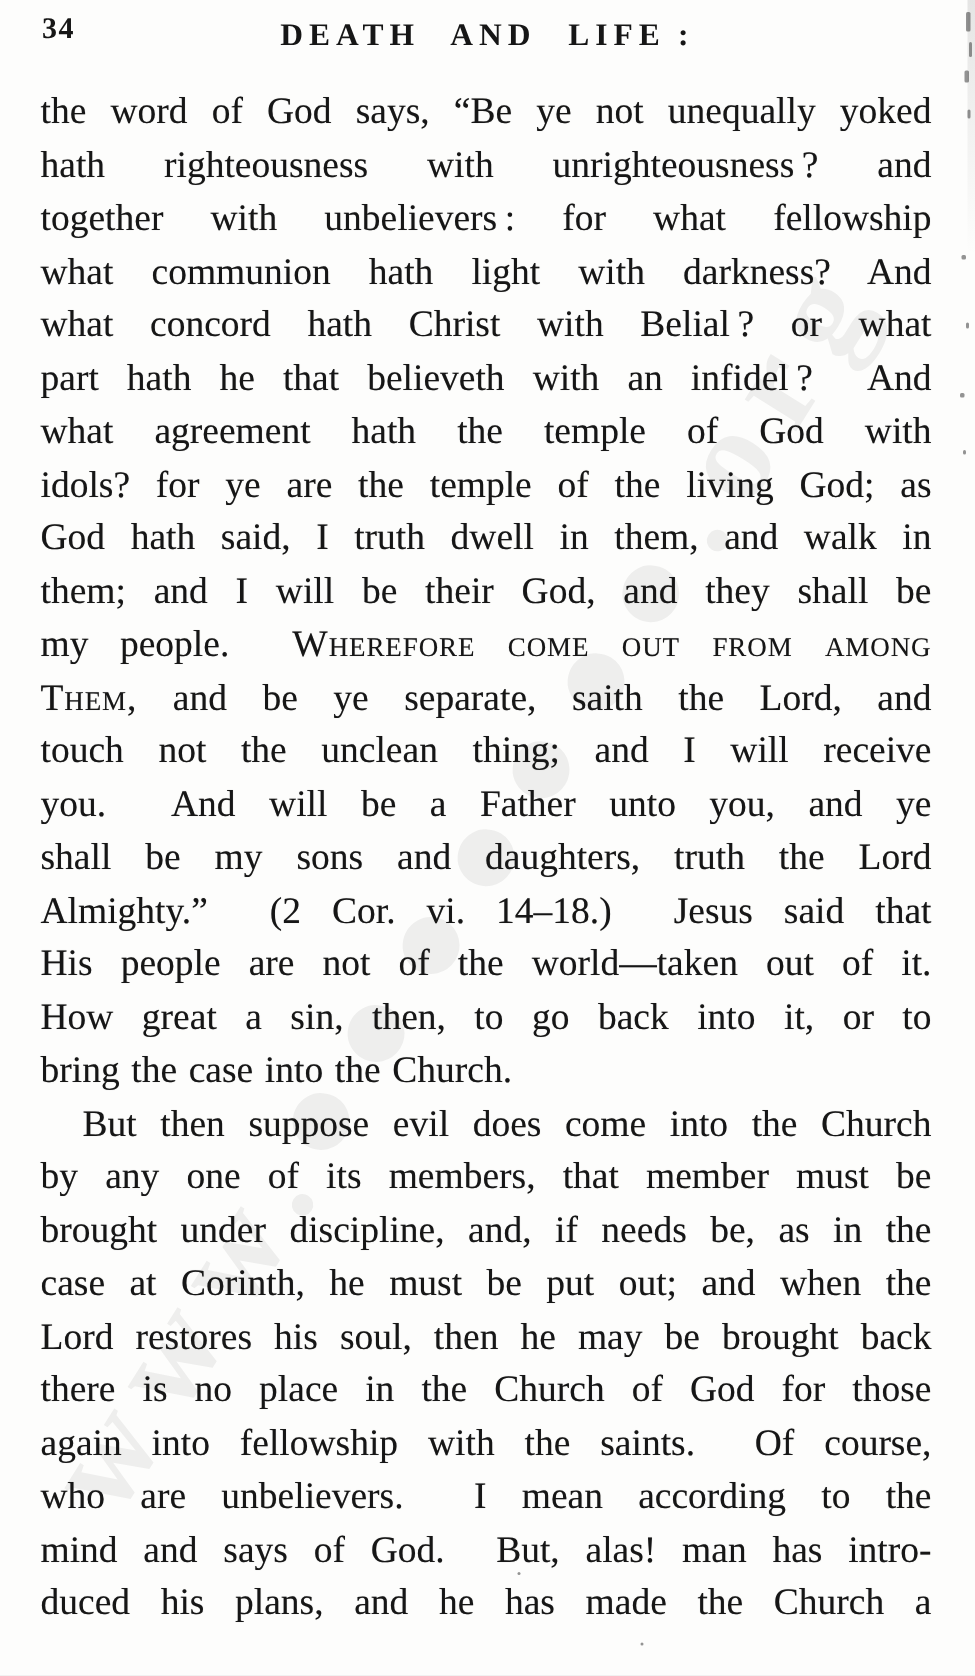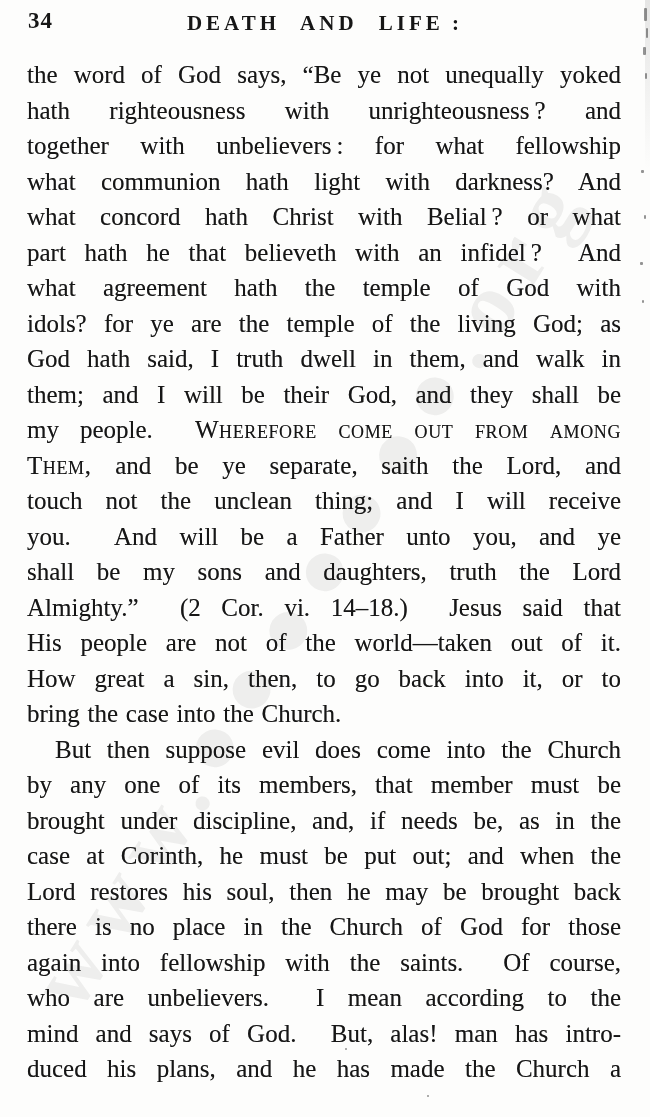--- a/index.html
+++ b/index.html
@@ -15,21 +15,21 @@
     overflow: hidden;
     font-family: "Liberation Serif", "DejaVu Serif", serif;
     color: #161616;
   }
 
   
   .page-number {
     position: absolute;
     left: 28px;
     top: 8px;
-    font-size: 23px;
+    font-size: 20px;
     font-weight: bold;
     letter-spacing: 1px;
   }
   .running-header {
     position: absolute;
     left: 0;
     right: 0;
     top: 11px;
     text-align: center;
     font-size: 21px;

